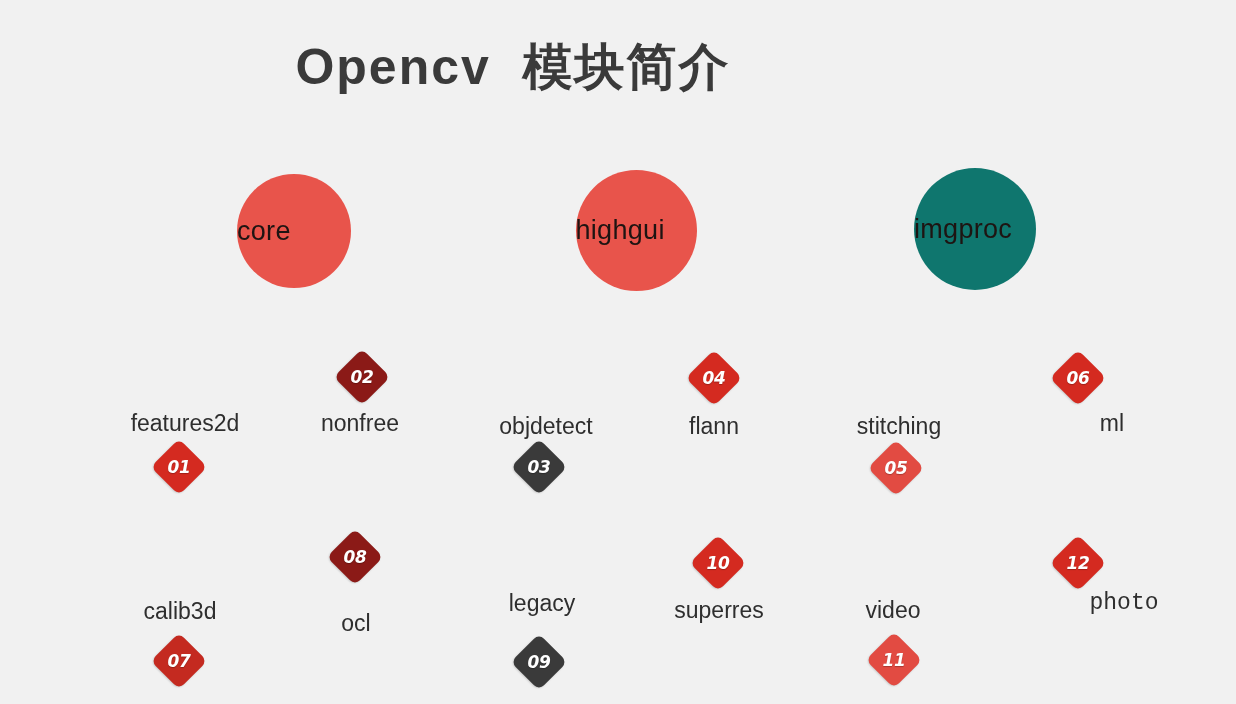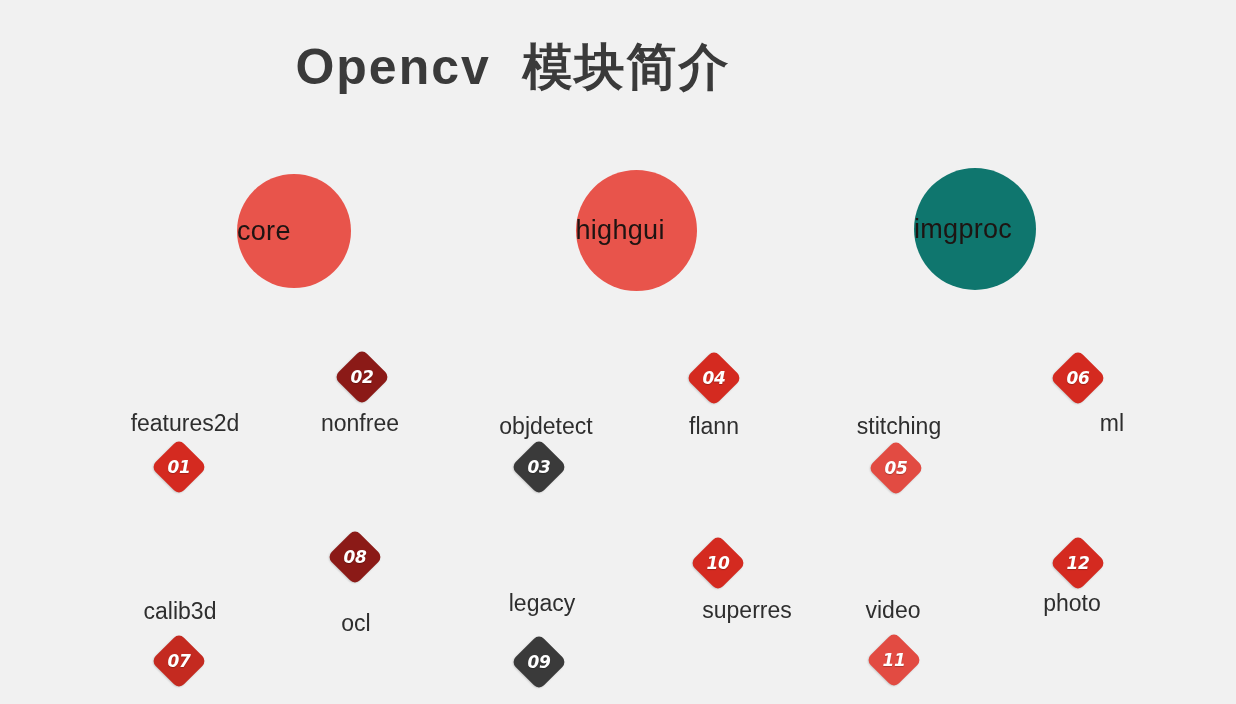--- a/index.html
+++ b/index.html
@@ -132,24 +132,24 @@
         <span class="num">08</span>
       </div>
       <div class="label" style="left: 356px; top: 592px; margin-top: 20px;">ocl</div>
       <div class="badge" style="width: 40px; height: 40px; left: 519px; top: 642px; background: rgb(58, 58, 58);">
         <span class="num">09</span>
       </div>
       <div class="label" style="left: 542px; top: 592px;">legacy</div>
       <div class="badge" style="width: 40px; height: 40px; left: 698px; top: 543px; background: rgb(212, 42, 32);">
         <span class="num">10</span>
       </div>
-      <div class="label" style="left: 719px; top: 599px; margin-left: 28px;">superres</div>
+      <div class="label" style="left: 719px; top: 599px;">superres</div>
       <div class="badge" style="width: 40px; height: 40px; left: 874px; top: 640px; background: rgb(226, 75, 66);">
         <span class="num">11</span>
       </div>
       <div class="label" style="left: 893px; top: 599px;">video</div>
       <div class="badge" style="width: 40px; height: 40px; left: 1058px; top: 543px; background: rgb(212, 42, 32);">
         <span class="num">12</span>
       </div>
-      <div class="label" style="left: 1072px; top: 592px;">photo</div>
+      <div class="label" style="left: 1124px; top: 592px; font-family: Liberation Mono, monospace;">photo</div>
     </div>
 
 </div>
 
 </body></html>

